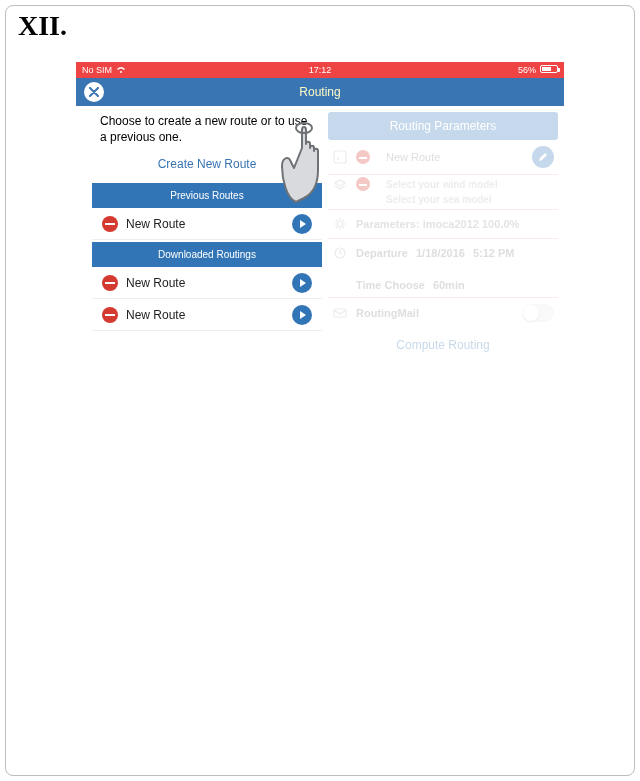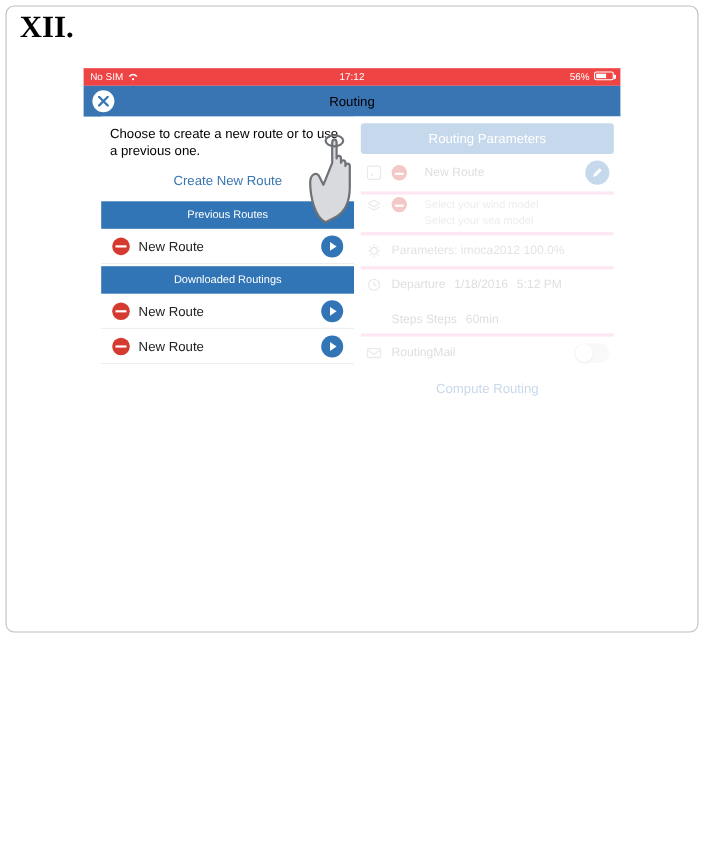--- a/index.html
+++ b/index.html
@@ -6,21 +6,21 @@
   body {
     width: 640px;
     height: 781px;
     background: #fff;
     font-family: -apple-system, Helvetica, Arial, sans-serif;
     position: relative;
   }
   .outer-frame {
     position: absolute;
     left: 5px; top: 5px;
-    width: 630px; height: 570px;
+    width: 630px; height: 771px;
     border: 1px solid #bdbdbd;
     border-radius: 8px;
     background: #fff;
     overflow: hidden;
   }
   .figure-label {
     position: absolute;
     left: 12px;
     top: 4px;
     font-family: "Times New Roman", serif;
@@ -69,21 +69,21 @@
   .battery-fill {
     position: absolute;
     left: 1px; top: 1px; bottom: 1px;
     width: 56%;
     background: #fff;
   }
   
   .nav-bar {
     height: 28px;
     background: #3a75b3;
-    color: #000000;
+    color: #fef9c3;
     font-size: 13px;
     display: flex;
     align-items: center;
     position: relative;
     padding: 0 8px;
   }
   .close-btn {
     width: 20px; height: 20px;
     background: #fff;
     border-radius: 50%;
@@ -196,21 +196,21 @@
   }
   .r-row {
     display: flex;
     align-items: center;
     padding: 6px 4px;
     font-size: 11px;
     color: #888;
     gap: 8px;
     min-height: 26px;
   }
-  .r-row + .r-row { border-top: 3px solid #f9a8d4; }
+  .r-row + .r-row { border-top: 1px solid #f9a8d4; font-weight: bold; }
   .r-icon {
     width: 16px; height: 16px;
     color: #b5b5b5;
     flex-shrink: 0;
     display: flex; align-items: center; justify-content: center;
   }
   .edit-circle {
     width: 22px; height: 22px;
     background: #3275b6;
     border-radius: 50%;
@@ -371,21 +371,21 @@
             <svg width="14" height="14" viewBox="0 0 14 14">
                 <circle cx="7" cy="7" r="5" fill="none" stroke="#b5b5b5" stroke-width="1.2"></circle>
                 <path d="M7 4 L7 7 L9 8" stroke="#b5b5b5" stroke-width="1.2" fill="none"></path>
               </svg>
           </span>
           <span>Departure</span>
           <span>1/18/2016</span>
           <span>5:12 PM</span>
           <div style="flex-basis:100%;height:2px"></div>
           <span style="width:16px"></span>
-          <span>Steps Steps</span>
+          <span>Time Choose</span>
           <span>60min</span>
         </div>
 
         <div class="r-row">
           <span class="r-icon">
             <svg width="14" height="14" viewBox="0 0 14 14">
                 <rect x="1" y="3" width="12" height="8" rx="1" fill="none" stroke="#b5b5b5" stroke-width="1.2"></rect>
                 <path d="M1 4 L7 8 L13 4" fill="none" stroke="#b5b5b5" stroke-width="1.2"></path>
               </svg>
           </span>

